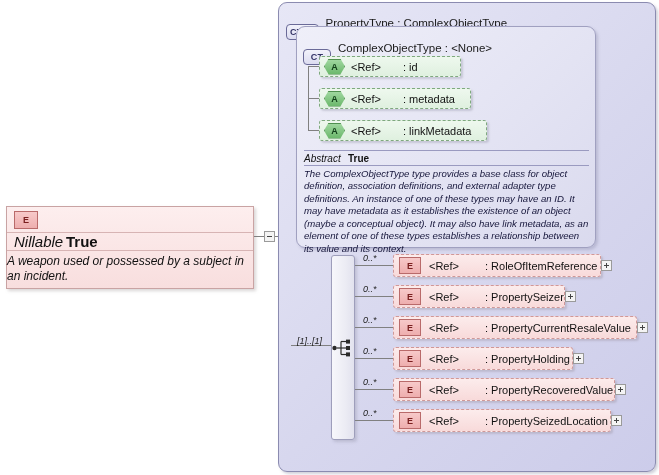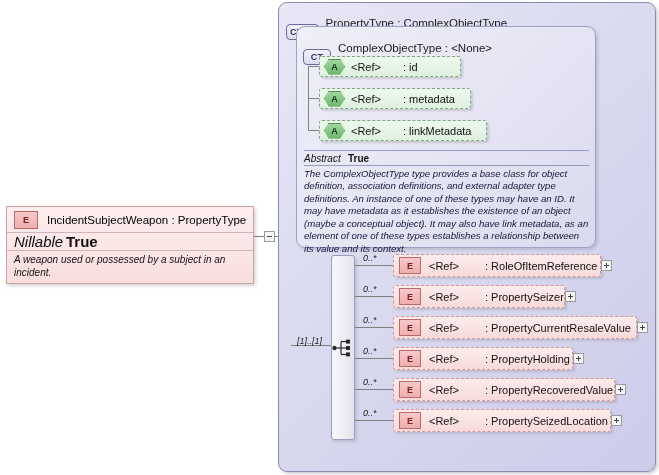--- a/index.html
+++ b/index.html
@@ -198,22 +198,22 @@
     display: flex;
     align-items: center;
     height: 17px;
     padding-left: 7px;
     border-bottom: 1px solid #d7b4b4;
     font-size: 15px;
   }
   .def-prop .k { font-style: italic; width: 52px; color: #111; }
   .def-prop .v { font-weight: bold; color: #111; }
   .def-doc {
-    padding: 3px 6px 4px 7px;
-    font-size: 10px;
+    padding: 3px 6px 4px 0;
+    font-size: 12px;
     font-style: italic;
     color: #111;
     line-height: 1.25;
   }
 
   
   .doc-block {
     position: absolute;
     box-sizing: border-box;
     background: transparent;
@@ -260,21 +260,20 @@
   }
 </style>
 </head>
 <body>
 
 <div id="stage">
 
   <div class="def-box" style="left:6px; top:206px; width:248px;">
     <div class="def-head">
       <span class="badge-e">E</span>
-      <span>IncidentSubjectWeapon : PropertyType</span>
     </div>
     <div class="def-prop">
       <span class="k">Nillable</span>
       <span class="v">True</span>
     </div>
     <div class="def-doc">A weapon used or possessed by a subject in an incident.</div>
   </div>
 
   <div class="hline" style="left:254px; top:236px; width:10px;"></div>
   <div class="toggle" style="left:264px; top:231px;"></div>

